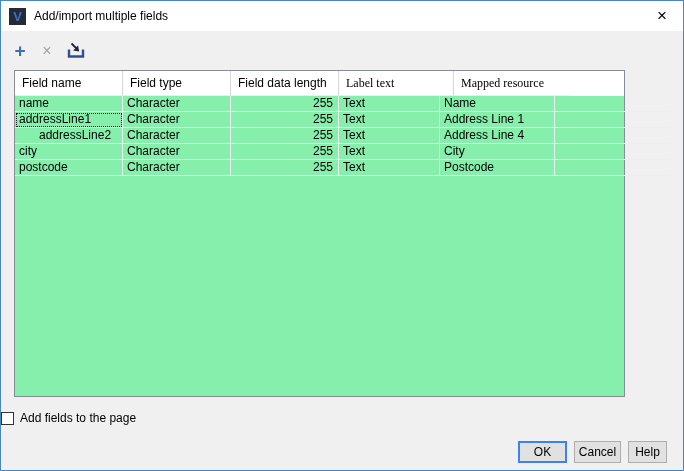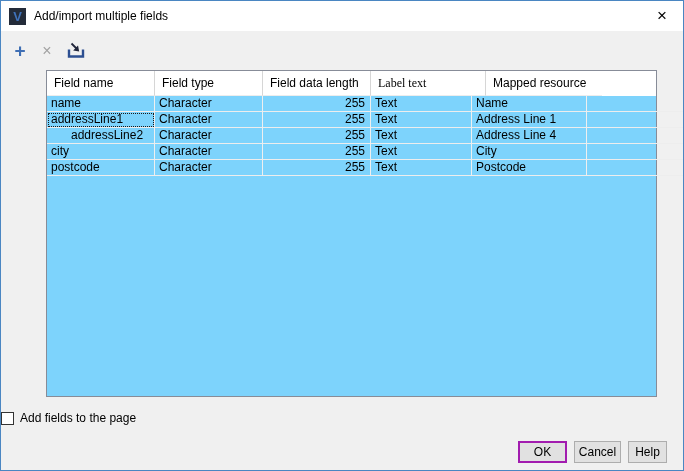--- a/index.html
+++ b/index.html
@@ -35,21 +35,21 @@
     display:flex; align-items:center; padding-left:10px; gap:9px;
   }
   .tb-btn { width:18px; height:18px; display:flex; align-items:center; justify-content:center; }
   .tb-add { color:#3e6eb4; font-size:19px; font-weight:bold; line-height:18px; }
   .tb-del { color:#a3a3a3; font-size:16px; line-height:18px; }
   .tb-import { width:22px; }
 
   
   .table {
     position:absolute; left:13px; top:69px; width:611px; height:327px;
-    background:#7dd3fc; border:1px solid #878c98;margin-left:32px;
+    background:#86efac; border:1px solid #878c98;
   }
   .thead { display:flex; height:25px; background:#ffffff; }
   .th {
     line-height:24px; padding-left:7px;
     border-right:1px solid #d6d6d6; border-bottom:1px solid #ededed;
     overflow:hidden; white-space:nowrap; flex:0 0 auto;
   }
   .th:last-child { border-right:none; }
   .tr { display:flex; height:16px; }
   .td {
@@ -73,21 +73,21 @@
   
   .footer {
     position:absolute; right:16px; bottom:7px;
     display:flex; gap:7px; align-items:center;
   }
   .btn {
     height:22px; background:#e1e1e1; border:1px solid #adadad;
     font-family:"Liberation Sans", sans-serif; font-size:12px; color:#000;
     display:flex; align-items:center; justify-content:center;
   }
-  .btn-ok { width:49px; border:2px solid #a21caf; }
+  .btn-ok { width:49px; border:2px solid #3b82f6; }
   .btn-cancel { width:47px; }
   .btn-help { width:39px; }
 </style>
 </head>
 <body>
 
 <div class="dialog">
 
   <div class="titlebar">
     <div class="app-icon">V</div>
@@ -106,21 +106,21 @@
       </svg>
     </div>
   </div>
 
   <div class="table">
     <div class="thead">
         <div class="th" style="width: 108px;">Field name</div>
         <div class="th" style="width: 108px;">Field type</div>
         <div class="th" style="width: 108px;">Field data length</div>
         <div class="th" style="width: 115px; font-family: Liberation Serif, serif;">Label text</div>
-        <div class="th" style="width: 116px;">Mapped resource</div>
+        <div class="th" style="width: 116px; font-family: Liberation Serif, serif;">Mapped resource</div>
       </div>
     <div class="tbody">
         <div class="tr">
           <div class="td" style="width: 108px;">name</div>
           <div class="td" style="width: 108px;">Character</div>
           <div class="td num" style="width: 108px;">255</div>
           <div class="td" style="width: 101px;">Text</div>
           <div class="td" style="width: 115px;">Name</div>
           <div class="td" style="width: 116px;"></div>
         </div>

